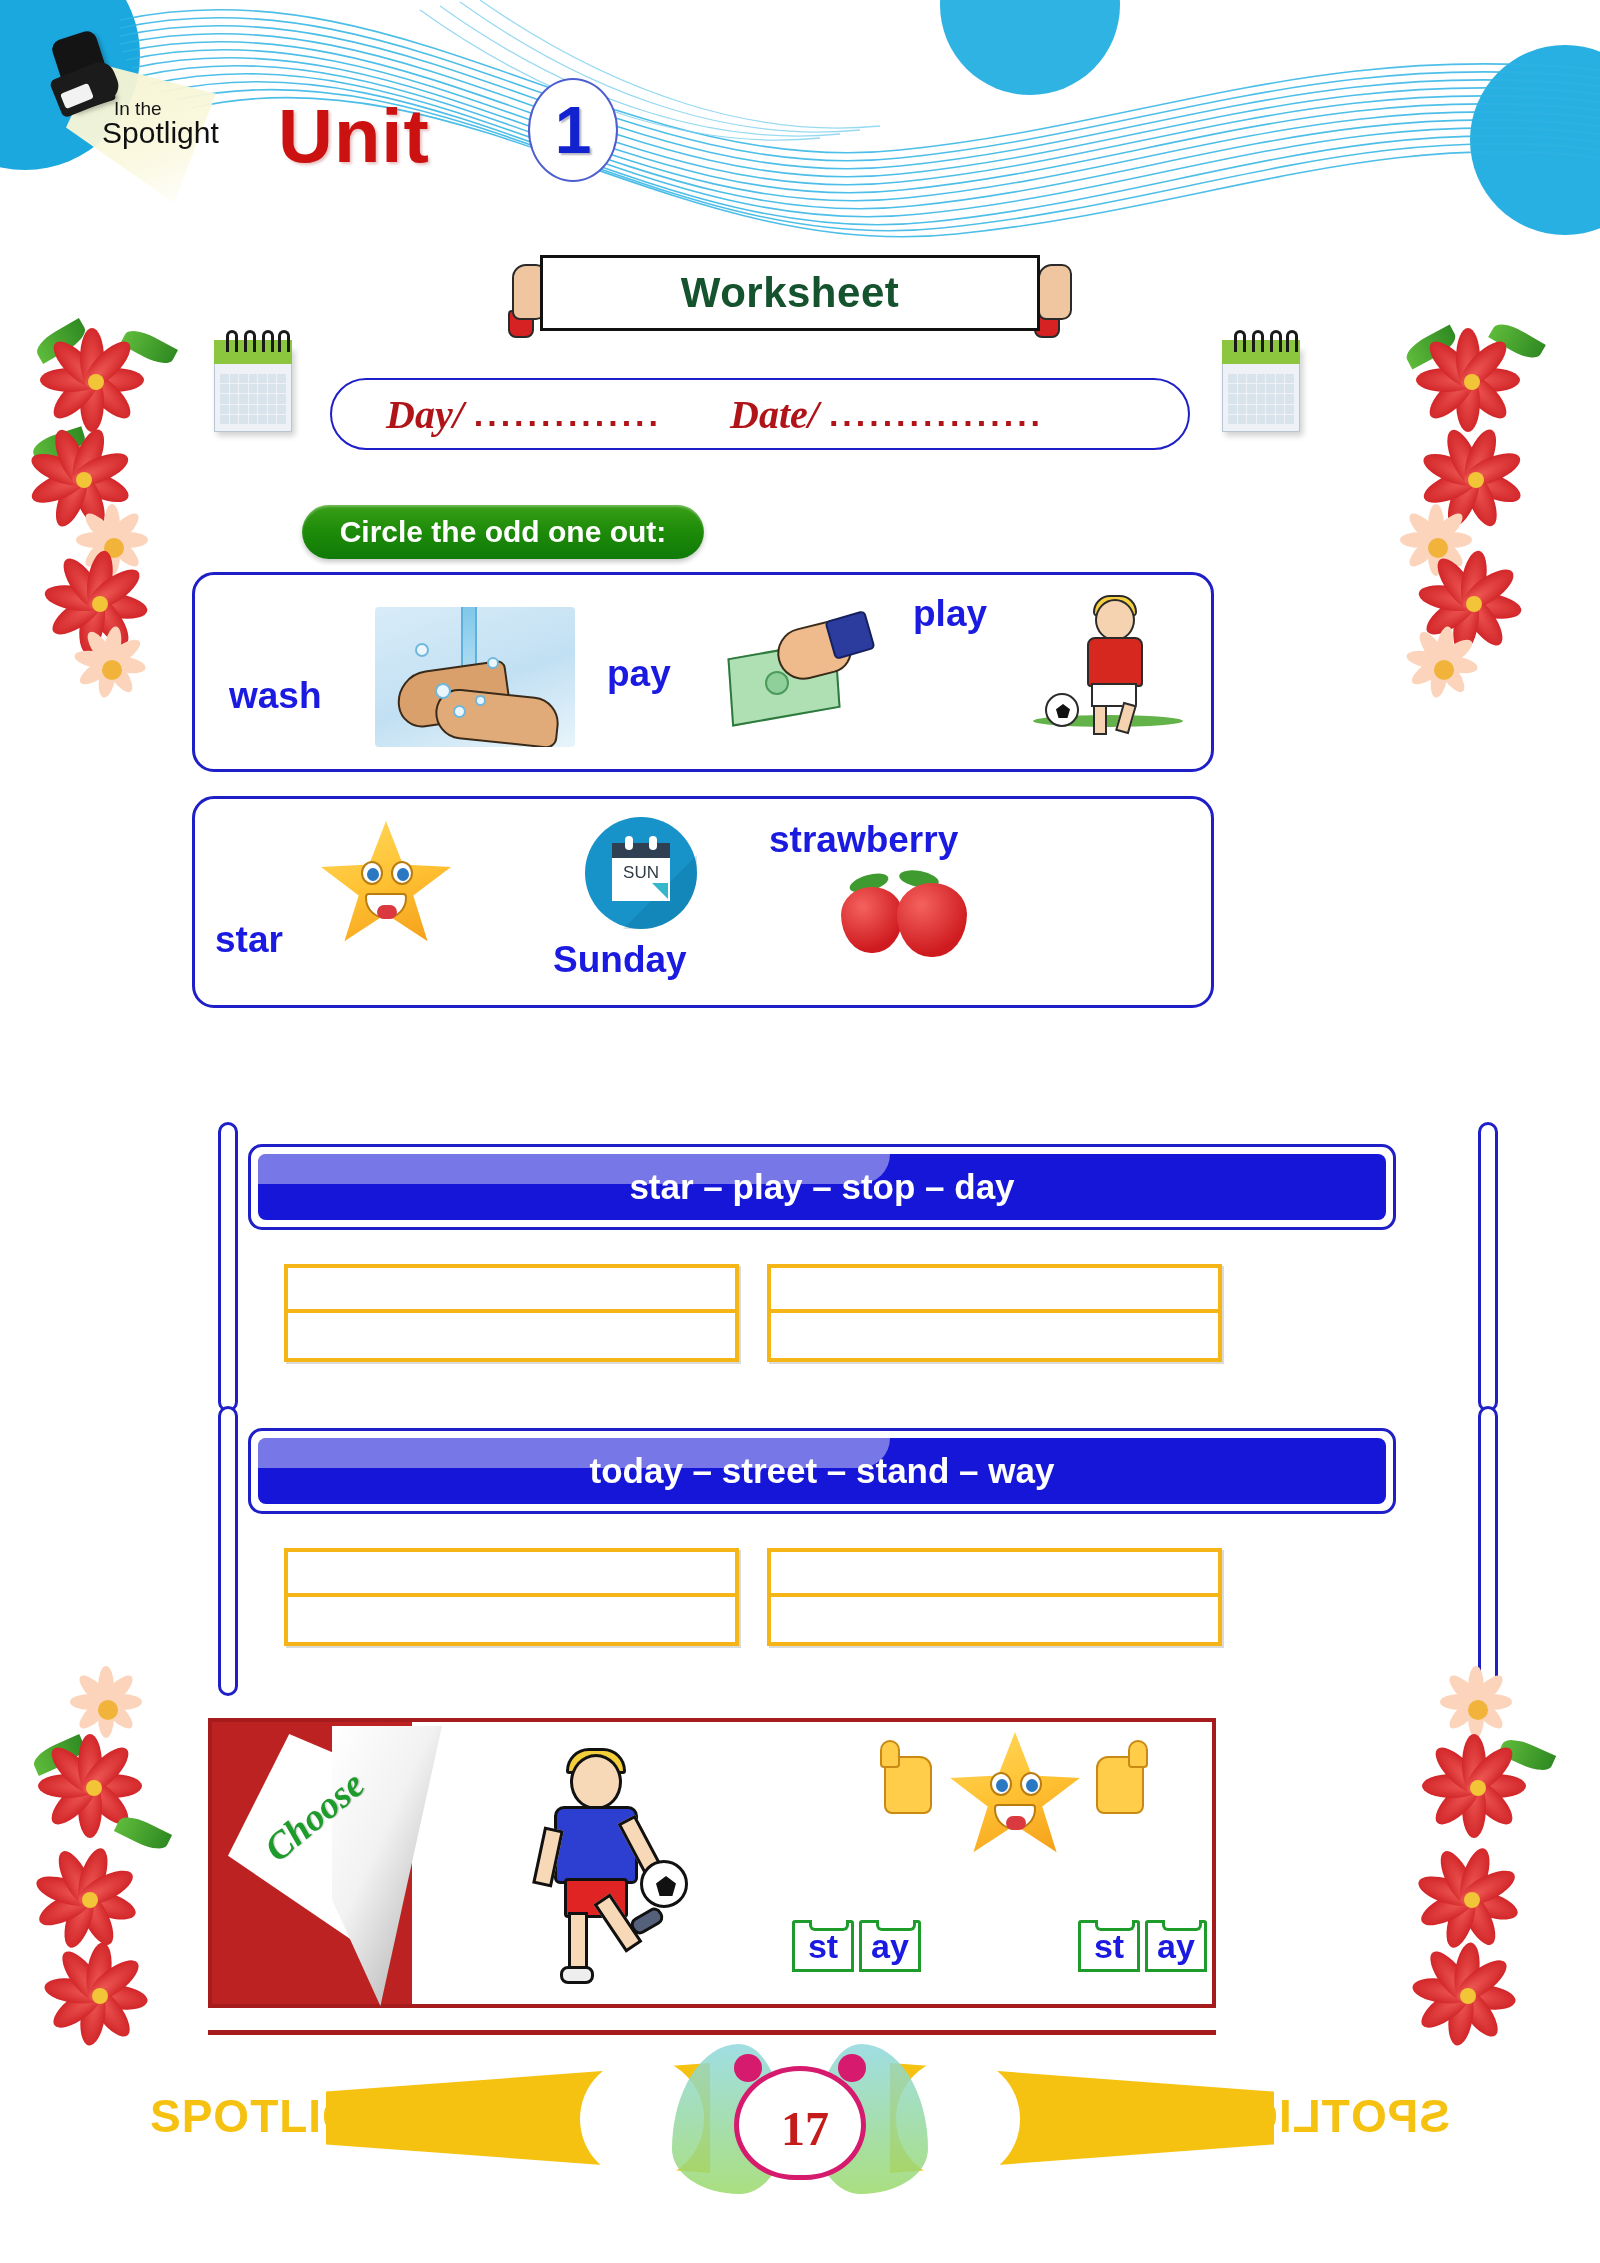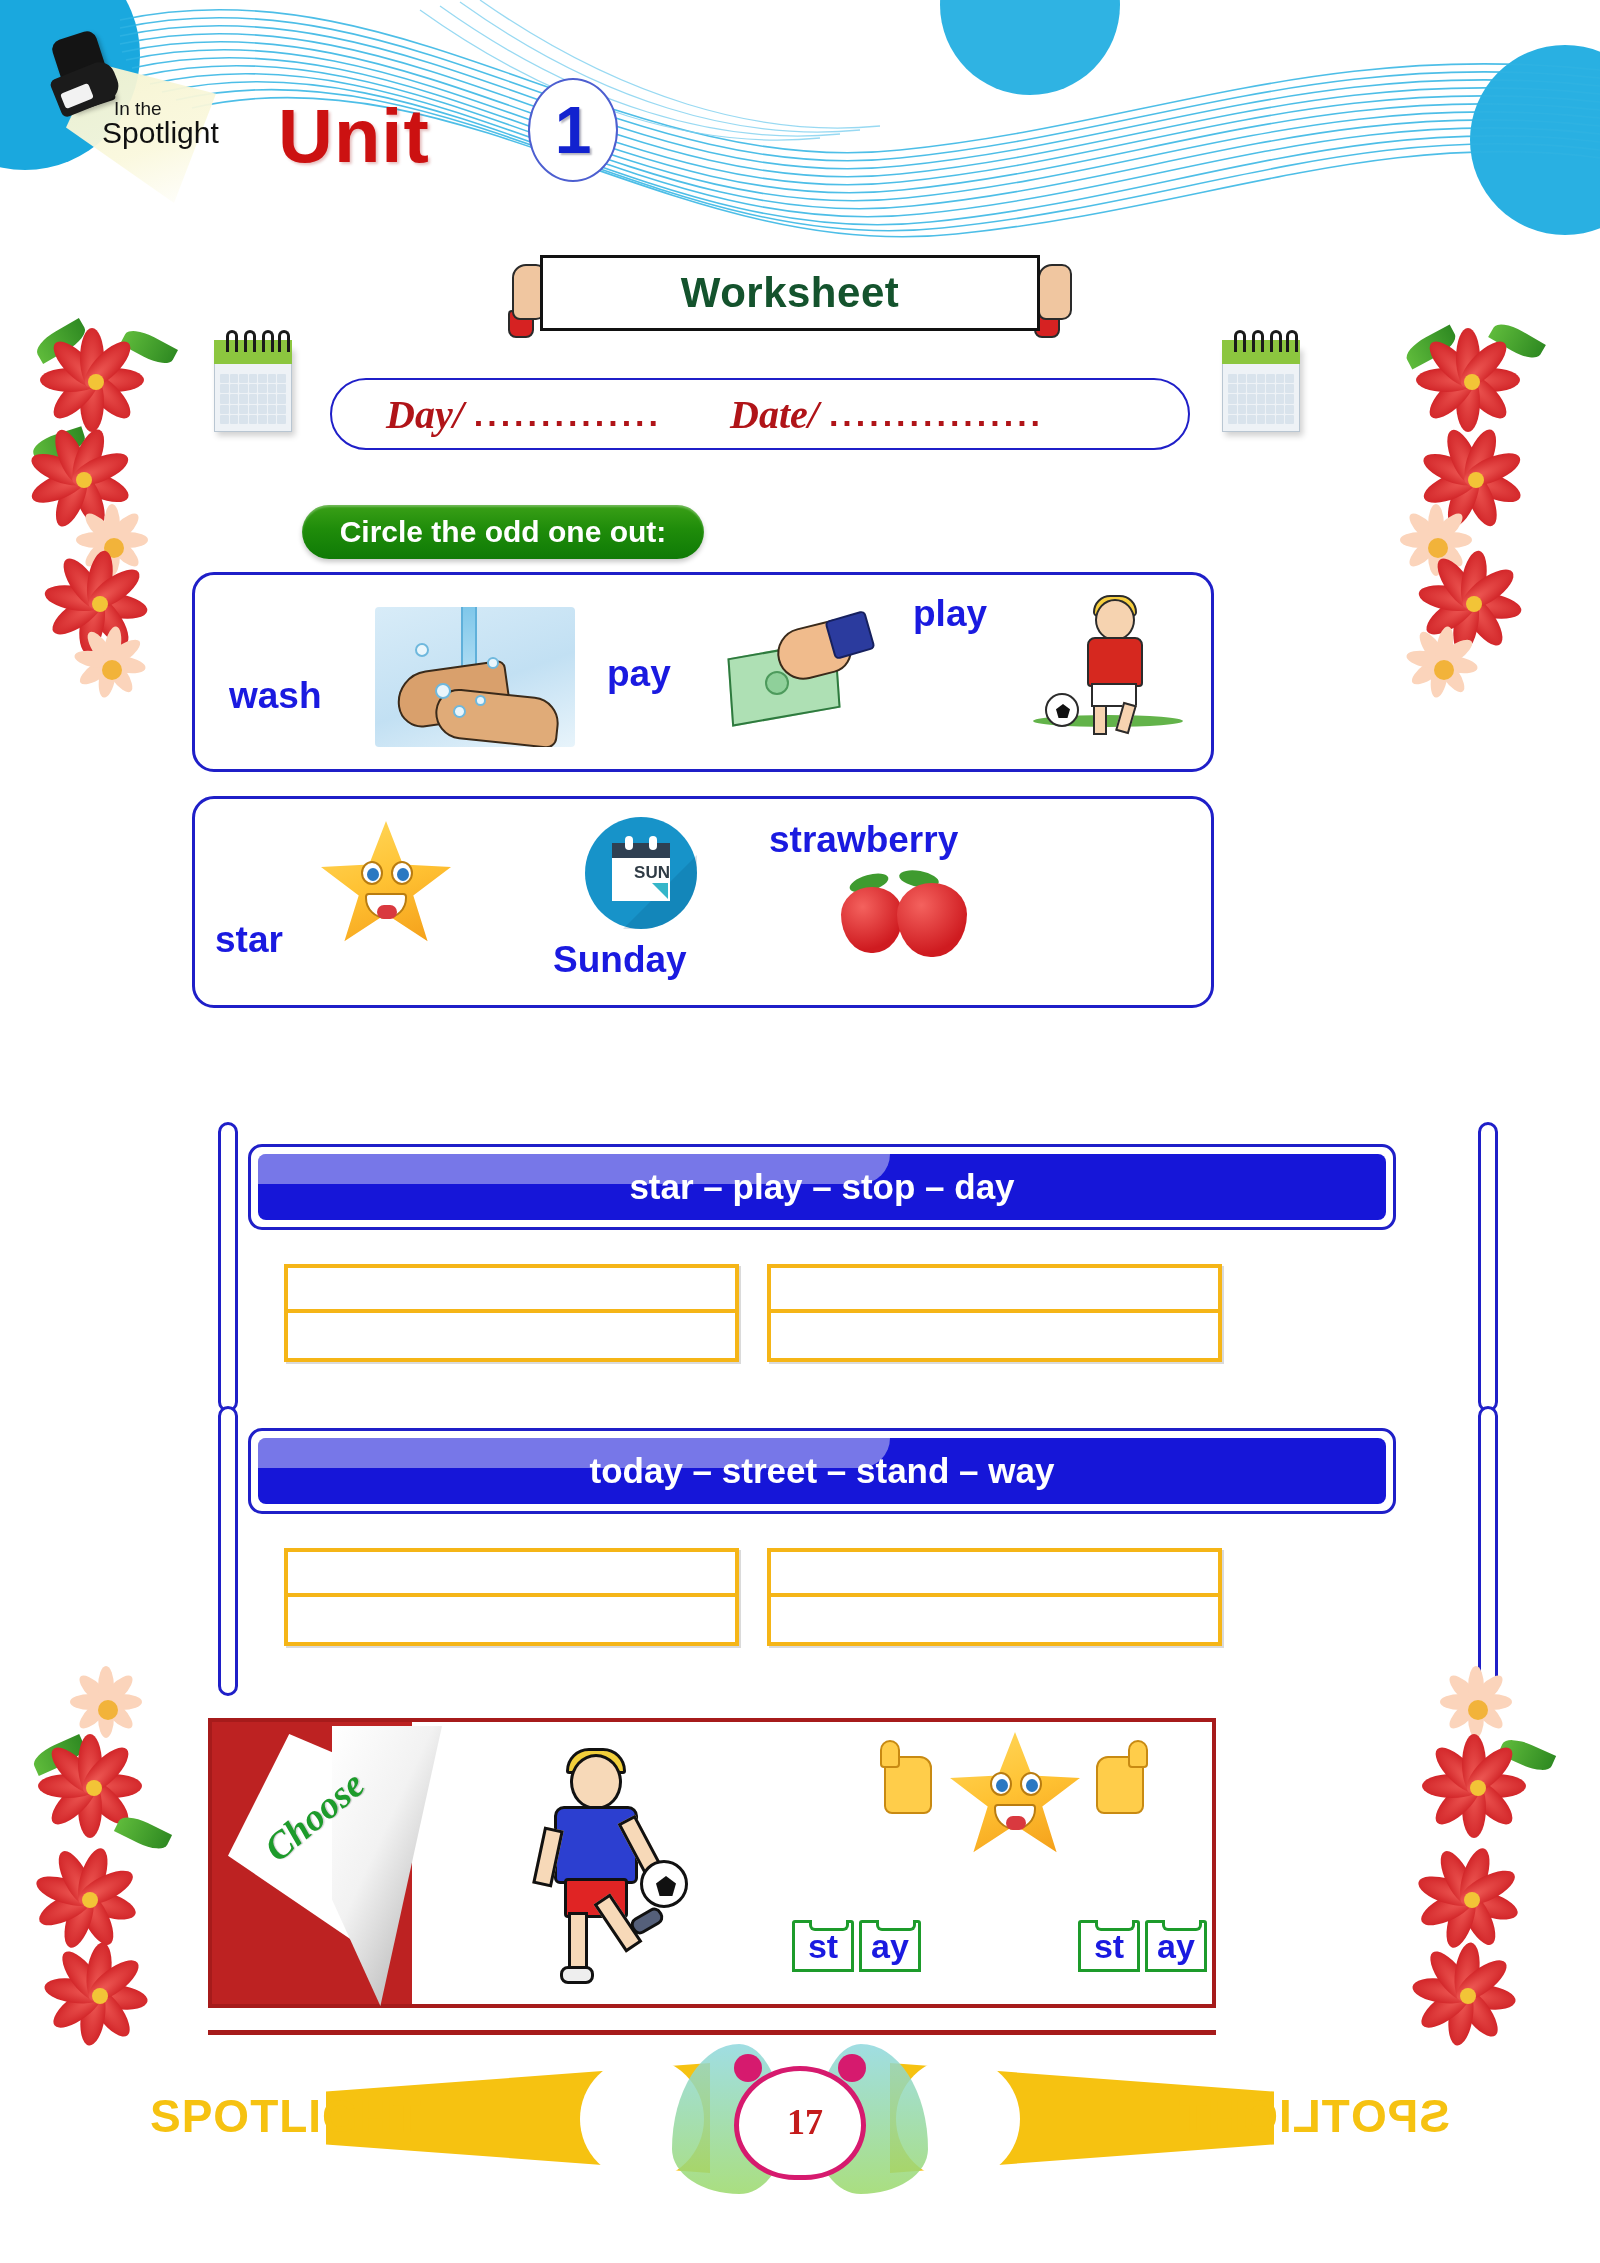--- a/index.html
+++ b/index.html
@@ -334,22 +334,22 @@
   }
   .sun-card-top {
     position: absolute; left: 0; top: 0; width: 58px; height: 15px;
     background: #2f4052;
   }
   .sun-ring2 {
     position: absolute; top: -7px; width: 8px; height: 14px;
     background: #ffffff; border-radius: 4px;
   }
   .sun-text {
-    position: absolute; left: 11px; top: 20px; width: 58px;
-    text-align: center; font-size: 17px; font-weight: bold; color: #2f3b45;
+    position: absolute; left: 0; top: 20px; width: 58px;
+    text-align: center; font-size: 17px; font-weight: normal; color: #2f3b45;
   }
   .sun-corner {
     position: absolute; right: 2px; bottom: 2px;
     width: 16px; height: 16px; background: #35b6c9;
     clip-path: polygon(0 0, 100% 0, 100% 100%);
   }
 
   
   .pic-berry { position: absolute; width: 150px; height: 92px; }
   .berry {
@@ -519,21 +519,21 @@
     background: #ffffff;
     border: 5px solid #d61a6e;
     border-radius: 50% 50% 46% 46% / 52% 52% 48% 48%;
   }
   .antenna {
     position: absolute; top: 14px; width: 28px; height: 28px;
     border-radius: 50%; background: #d61a6e;
   }
   .badge-num {
     position: absolute; left: 0; top: 30px; width: 132px;
-    text-align: center; font-size: 36px; font-weight: bold;
+    text-align: center; font-size: 48px; font-weight: bold;
     color: #c41b1b; font-family: "Liberation Serif", serif;
   }
   .footer-rule {
     position: absolute; left: 208px; top: 2030px; width: 1008px; height: 5px;
     background: #a61b1b;
   }
 
   
   .flower-col { position: absolute; width: 160px; }
   .fc-tl { left: 30px; top: 322px; height: 400px; }

